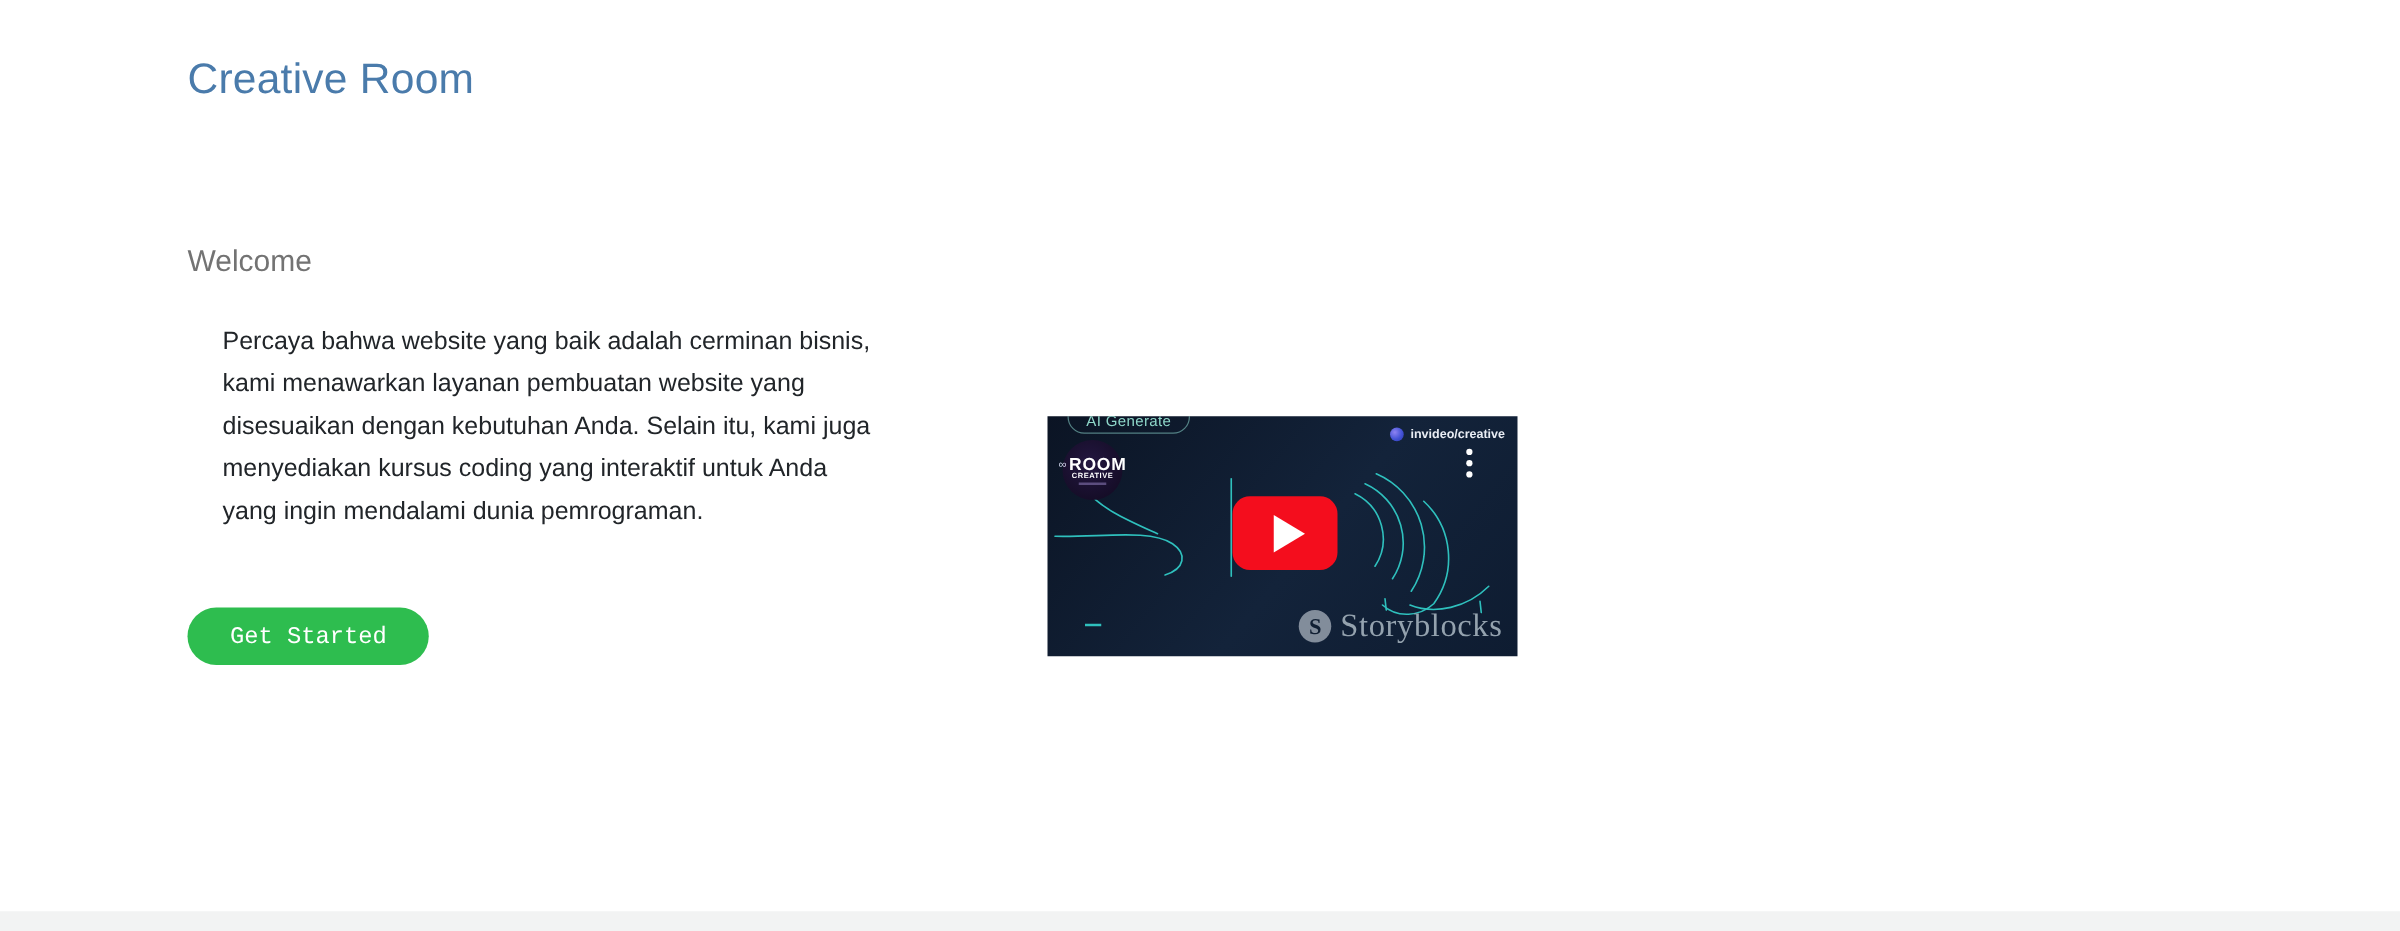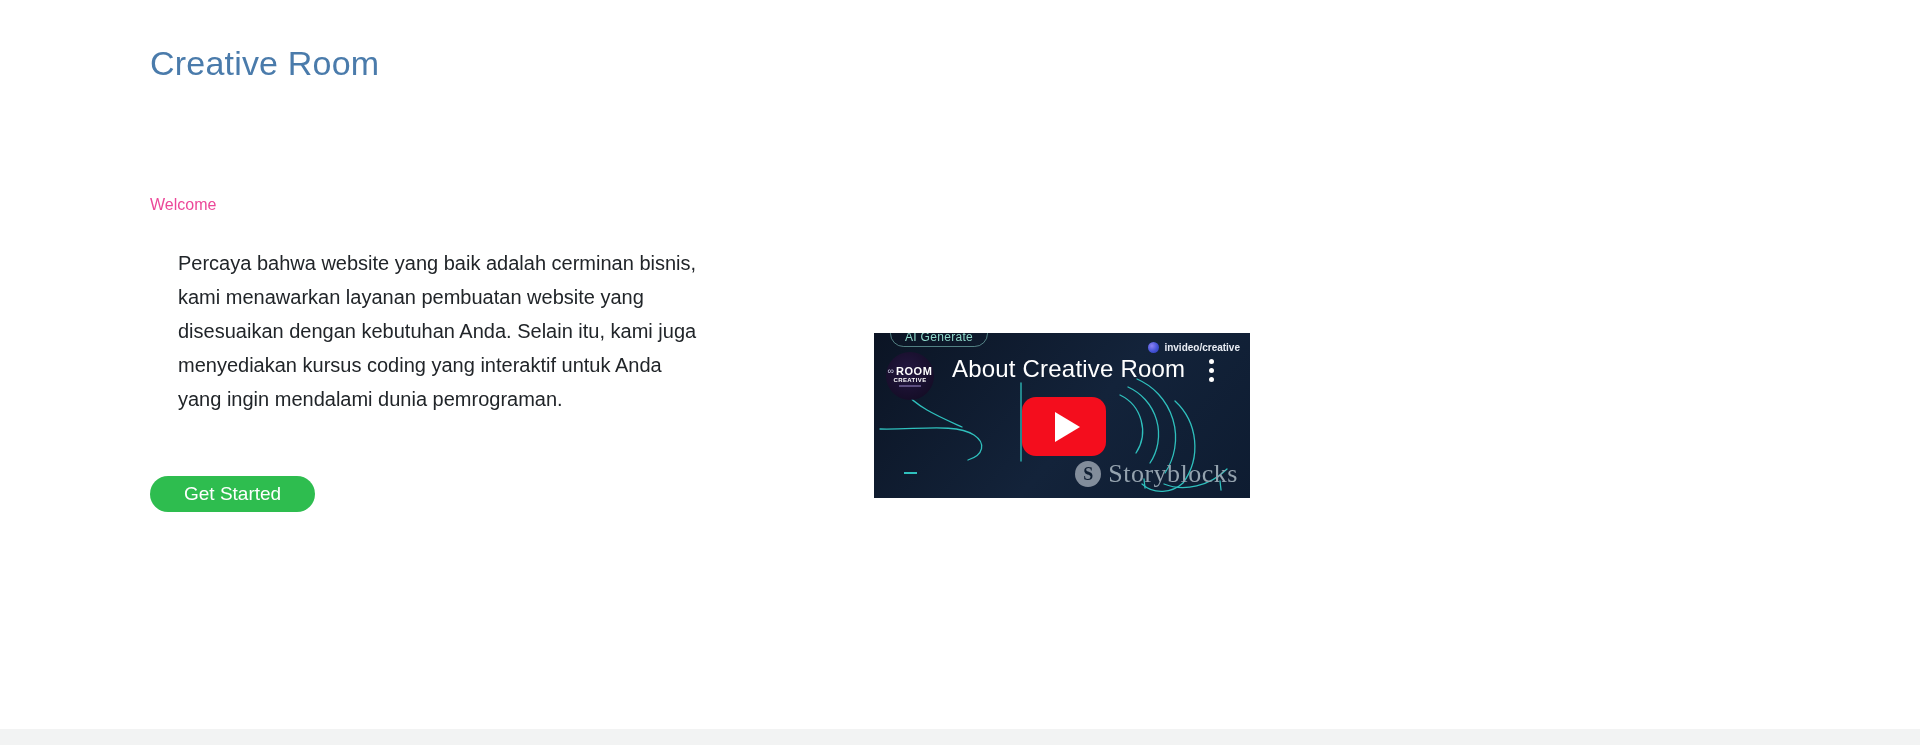--- a/index.html
+++ b/index.html
@@ -22,58 +22,58 @@
     font-size:34px; font-weight:400; color:#4a7bab; letter-spacing:.2px;
     cursor:pointer;
   }
   .nav { display:flex; gap:37px; align-items:center; }
   .nav a {
     font-size:19px; color:#212529; text-decoration:none; cursor:pointer;
   }
 
   
   .hero-text { position:absolute; left:150px; top:196px; width:556px; }
-  .eyebrow { font-size:16px; color:#ec4899; }
+  .eyebrow { font-size:24px; color:#737373; }
   .hero-title {
     margin-top:20px; font-size:39px; line-height:46px; font-weight:700;
     color:#2e455c; letter-spacing:.1px;
   }
   .hero-desc {
     margin-top:32px; font-size:20px; line-height:34px; color:#212529;margin-left:28px;
   }
   .cta {
-    margin-top:60px; height:36px; padding:0 34px; border:none;
+    margin-top:60px; height:46px; padding:0 34px; border:none;
     border-radius:23px; background:#2ebd4f; color:#ffffff;
-    font-size:19px; font-family:Liberation Sans, sans-serif;
+    font-size:19px; font-family:Liberation Mono, monospace;
     cursor:pointer; display:inline-flex; align-items:center;
   }
 
   
   .video {
-    position:absolute; left:874px; top:333px; width:376px; height:165px;
+    position:absolute; left:838px; top:333px; width:376px; height:192px;
     background:linear-gradient(130deg,#0b1424 0%, #13233a 55%, #0e1c31 100%);
     overflow:hidden; cursor:pointer;
   }
   .ai-pill {
     position:absolute; top:-13px; left:16px; height:27px; padding:0 14px;
     border:1.5px solid rgba(140,215,205,.55); border-radius:14px;
     color:#8fd8ca; font-size:12px; display:flex; align-items:end;
     padding-bottom:2px; letter-spacing:.3px;
   }
   .channel-avatar {
     position:absolute; left:12px; top:19px; width:48px; height:48px;
     border-radius:50%;
     background:radial-gradient(circle at 45% 40%, #241741 0%, #150d27 75%);
     display:flex; flex-direction:column; align-items:center; justify-content:center;
   }
   .avatar-row { display:flex; align-items:center; gap:2px; }
   .infinity { color:#cfd3e8; font-size:9px; line-height:1; }
   .avatar-word { color:#ffffff; font-weight:bold; text-align:center; }
   .avatar-word.top { font-size:6px; letter-spacing:.4px; }
-  .avatar-word.bottom { font-size:11px; letter-spacing:.6px; line-height:1; }
+  .avatar-word.bottom { font-size:14px; letter-spacing:.6px; line-height:1; }
   .avatar-sub { margin-top:2px; width:22px; height:2px; background:rgba(170,150,220,.45); }
   .video-title {
     position:absolute; left:78px; top:22px; font-size:24px; font-weight:500;
     color:#ffffff; letter-spacing:.2px; white-space:nowrap;
   }
   .invideo-badge {
     position:absolute; top:9px; right:10px; display:flex; align-items:center;
     gap:5px; font-size:10px; font-weight:bold; color:#e9edf4;
   }
   .planet {
@@ -151,21 +151,20 @@
 
   <div class="channel-avatar">
     <div class="avatar-row">
       <span class="infinity">∞</span>
       <span class="avatar-word bottom">ROOM</span>
     </div>
     <span class="avatar-word top">CREATIVE</span>
     <span class="avatar-sub"></span>
   </div>
 
-  <div class="video-title">About Creative Room</div>
 
   <div class="invideo-badge">
     <span class="planet"></span>
     <span>invideo/creative</span>
   </div>
 
   <div class="kebab">
     <i></i>
     <i></i>
     <i></i>

